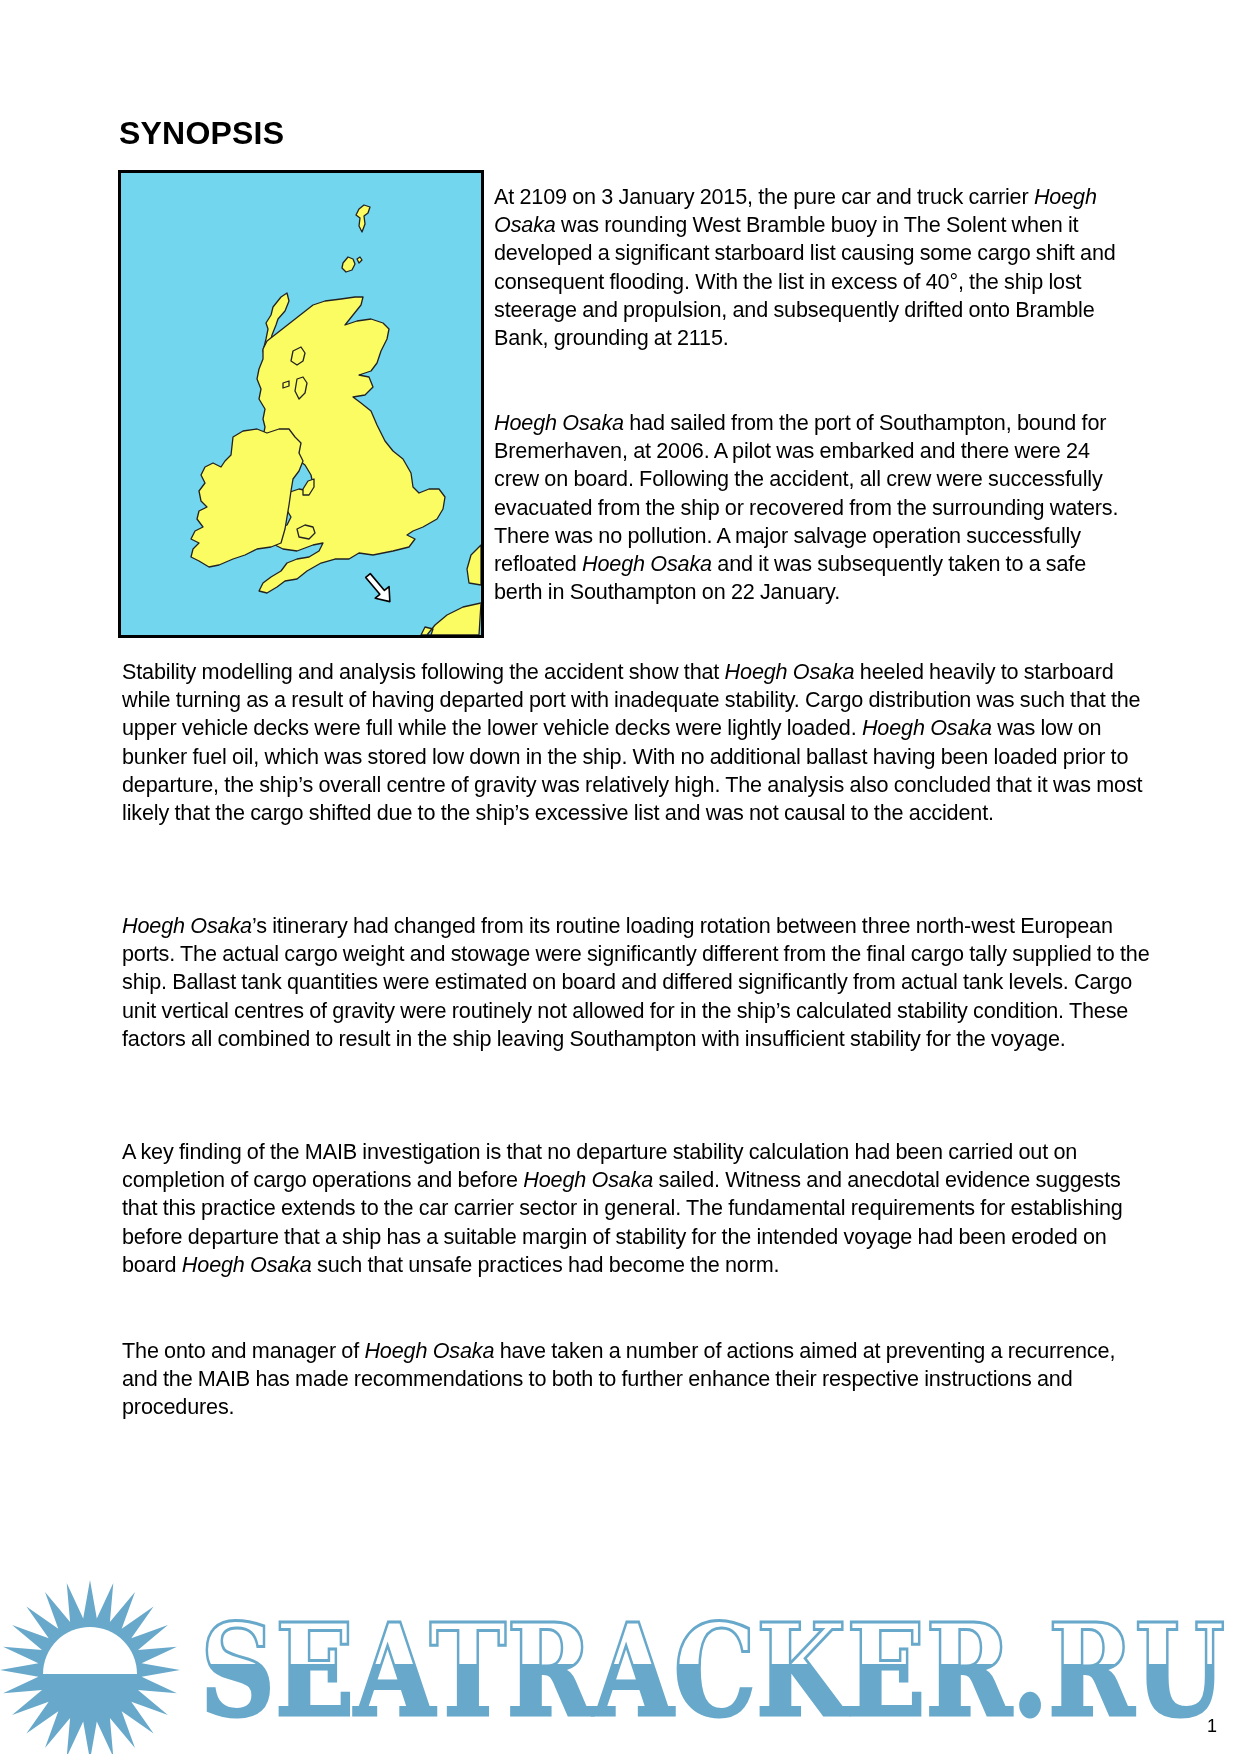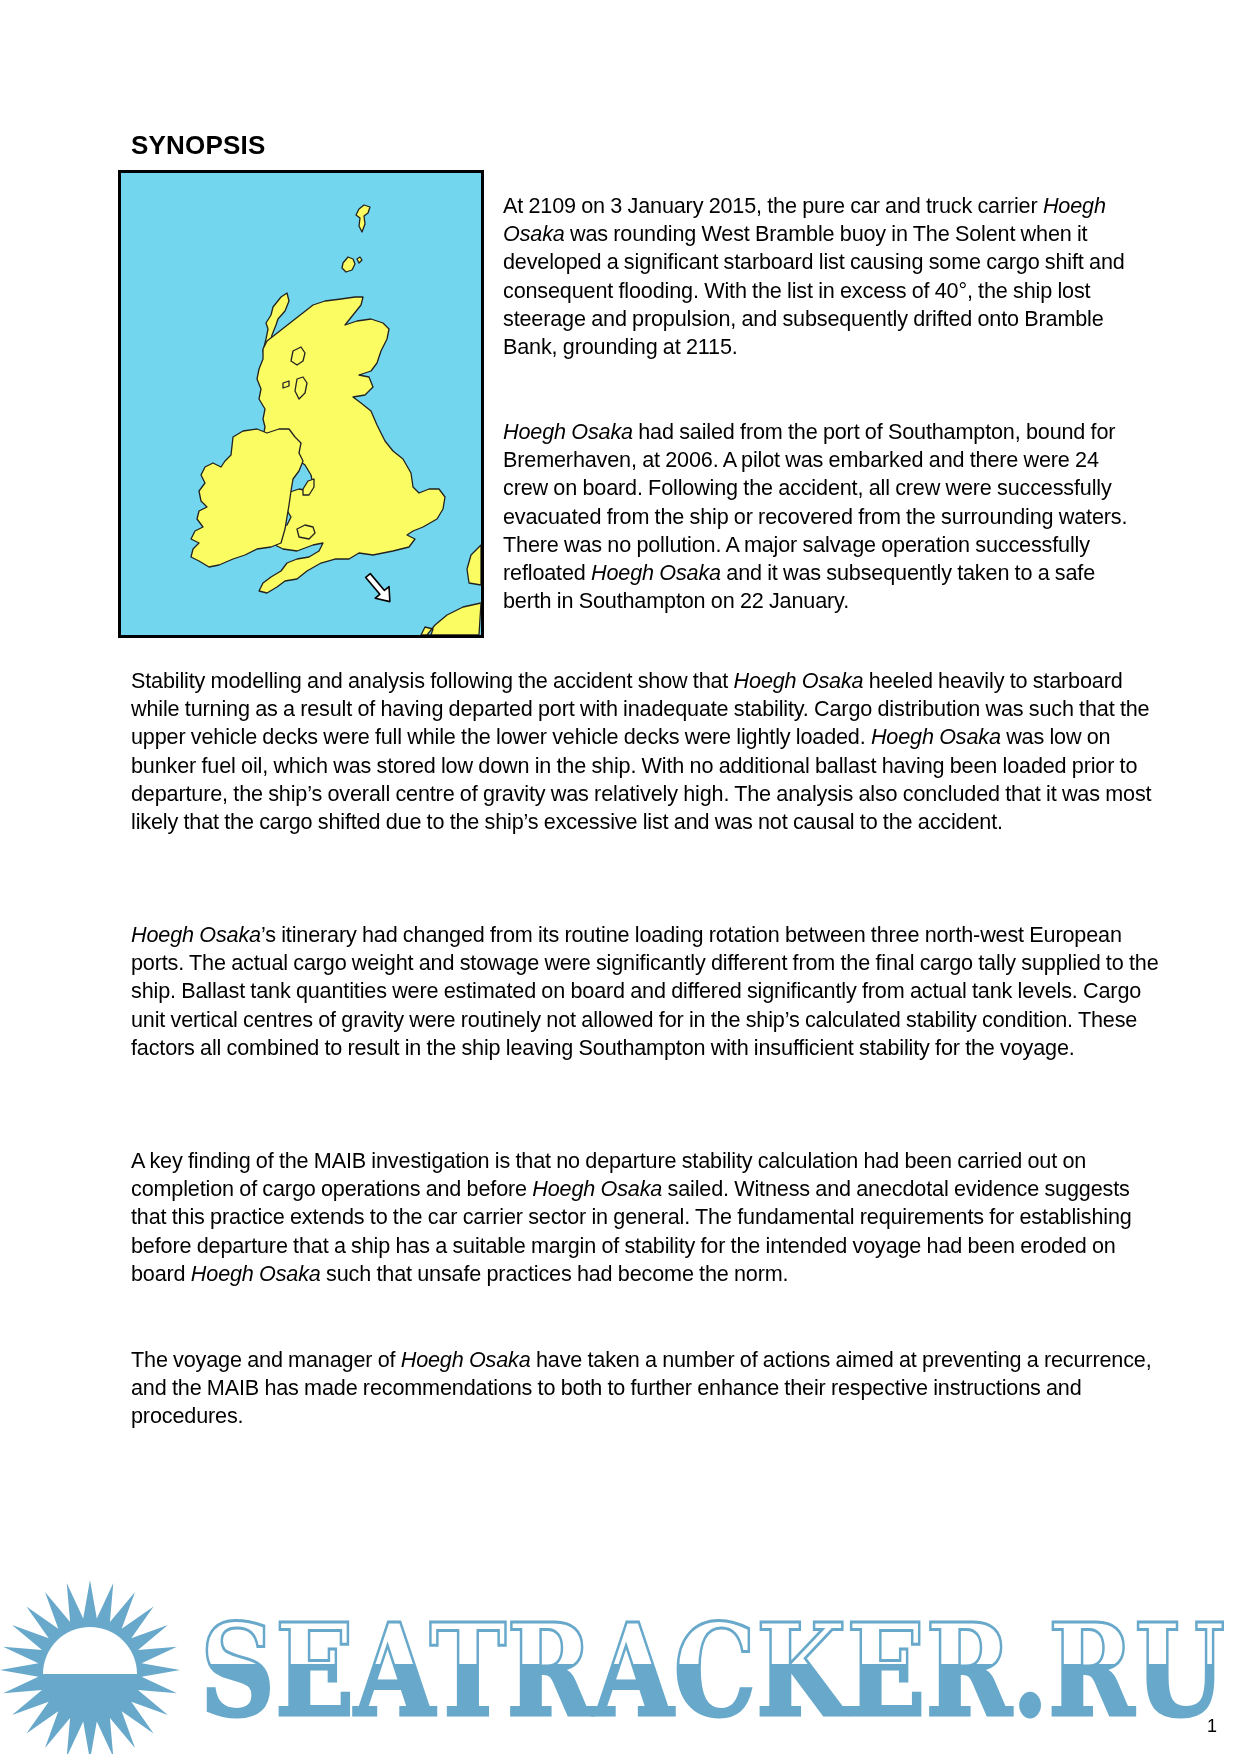--- a/index.html
+++ b/index.html
@@ -1,23 +1,23 @@
 <!DOCTYPE html>
 <html><head>
   <meta charset="utf-8">
   <style>
     html, body { margin: 0; padding: 0; background: #ffffff; }
     body { width: 1240px; height: 1754px; position: relative; overflow: hidden;
            font-family: "Liberation Sans", sans-serif; color: #000; }
-    .heading { position: absolute; left: 119px; top: 117px; margin: 12px;
-               font-size: 26px; font-weight: bold; letter-spacing: 0.2px; line-height: 32px; }
+    .heading { position: absolute; left: 119px; top: 117px; margin: 0;
+               font-size: 32px; font-weight: bold; letter-spacing: 0.2px; line-height: 32px; }
     .map-box { position: absolute; left: 118px; top: 170px; width: 360px; height: 462px;
                border: 3px solid #000; background: #72d6ef; overflow: hidden; }
     .map-box svg { display: block; width: 100%; height: 100%; }
-    .para { position: absolute; margin: 9px; font-size: 21.6px; line-height: 28.2px;
+    .para { position: absolute; margin: 0; font-size: 21.6px; line-height: 28.2px;
             letter-spacing: -0.15px; word-spacing: -0.5px; }
     .para i { font-style: italic; }
     .col-right { left: 494px; width: 640px; }
     .col-full  { left: 122px; width: 1030px; }
     .logo { position: absolute; left: 0; top: 1575px; width: 1240px; height: 179px; }
     .page-number { position: absolute; left: 1207px; top: 1716px; font-size: 18px; line-height: 20px; }
   </style>
 </head>
 <body>
 
@@ -53,21 +53,21 @@
       <path d="M-3,-28 L3,-28 L3,-6 L9,-6 L0,6 L-9,-6 L-3,-6 Z" fill="#ffffff" stroke="#000" stroke-width="1.6" stroke-linejoin="round"></path>
     </g>
   </svg>
 </div>
 
 <p class="para col-right" style="top:183px;"><span>At 2109 on 3 January 2015, the pure car and truck carrier </span><i>Hoegh Osaka</i><span> was rounding West Bramble buoy in The Solent when it developed a significant starboard list causing some cargo shift and consequent flooding. With the list in excess of 40°, the ship lost steerage and propulsion, and subsequently drifted onto Bramble Bank, grounding at 2115.</span></p>
 <p class="para col-right" style="top:409px;"><i>Hoegh Osaka</i><span> had sailed from the port of Southampton, bound for Bremerhaven, at 2006. A pilot was embarked and there were 24 crew on board. Following the accident, all crew were successfully evacuated from the ship or recovered from the surrounding waters. There was no pollution. A major salvage operation successfully refloated </span><i>Hoegh Osaka</i><span> and it was subsequently taken to a safe berth in Southampton on 22 January.</span></p>
 <p class="para col-full" style="top:658px;"><span>Stability modelling and analysis following the accident show that </span><i>Hoegh Osaka</i><span> heeled heavily to starboard while turning as a result of having departed port with inadequate stability. Cargo distribution was such that the upper vehicle decks were full while the lower vehicle decks were lightly loaded. </span><i>Hoegh Osaka</i><span> was low on bunker fuel oil, which was stored low down in the ship. With no additional ballast having been loaded prior to departure, the ship’s overall centre of gravity was relatively high. The analysis also concluded that it was most likely that the cargo shifted due to the ship’s excessive list and was not causal to the accident.</span></p>
 <p class="para col-full" style="top:912px;"><i>Hoegh Osaka</i><span>’s itinerary had changed from its routine loading rotation between three north-west European ports. The actual cargo weight and stowage were significantly different from the final cargo tally supplied to the ship. Ballast tank quantities were estimated on board and differed significantly from actual tank levels. Cargo unit vertical centres of gravity were routinely not allowed for in the ship’s calculated stability condition. These factors all combined to result in the ship leaving Southampton with insufficient stability for the voyage.</span></p>
 <p class="para col-full" style="top:1138px;"><span>A key finding of the MAIB investigation is that no departure stability calculation had been carried out on completion of cargo operations and before </span><i>Hoegh Osaka</i><span> sailed. Witness and anecdotal evidence suggests that this practice extends to the car carrier sector in general. The fundamental requirements for establishing before departure that a ship has a suitable margin of stability for the intended voyage had been eroded on board </span><i>Hoegh Osaka</i><span> such that unsafe practices had become the norm.</span></p>
-<p class="para col-full" style="top:1337px;"><span>The voyage and manager of </span><i>Hoegh Osaka</i><span> have taken a number of actions aimed at preventing a recurrence, and the MAIB has made recommendations to both to further enhance their respective instructions and procedures.</span></p>
+<p class="para col-full" style="top:1337px;"><span>The onto and manager of </span><i>Hoegh Osaka</i><span> have taken a number of actions aimed at preventing a recurrence, and the MAIB has made recommendations to both to further enhance their respective instructions and procedures.</span></p>
 
 <svg class="logo" viewBox="0 0 1240 179">
   <defs>
     <linearGradient id="splitFill" x1="0" y1="0" x2="0" y2="1">
       <stop offset="0" stop-color="#ffffff"></stop>
       <stop offset="0.46" stop-color="#ffffff"></stop>
       <stop offset="0.46" stop-color="#68a9cb"></stop>
       <stop offset="1" stop-color="#68a9cb"></stop>
     </linearGradient>
   </defs>

